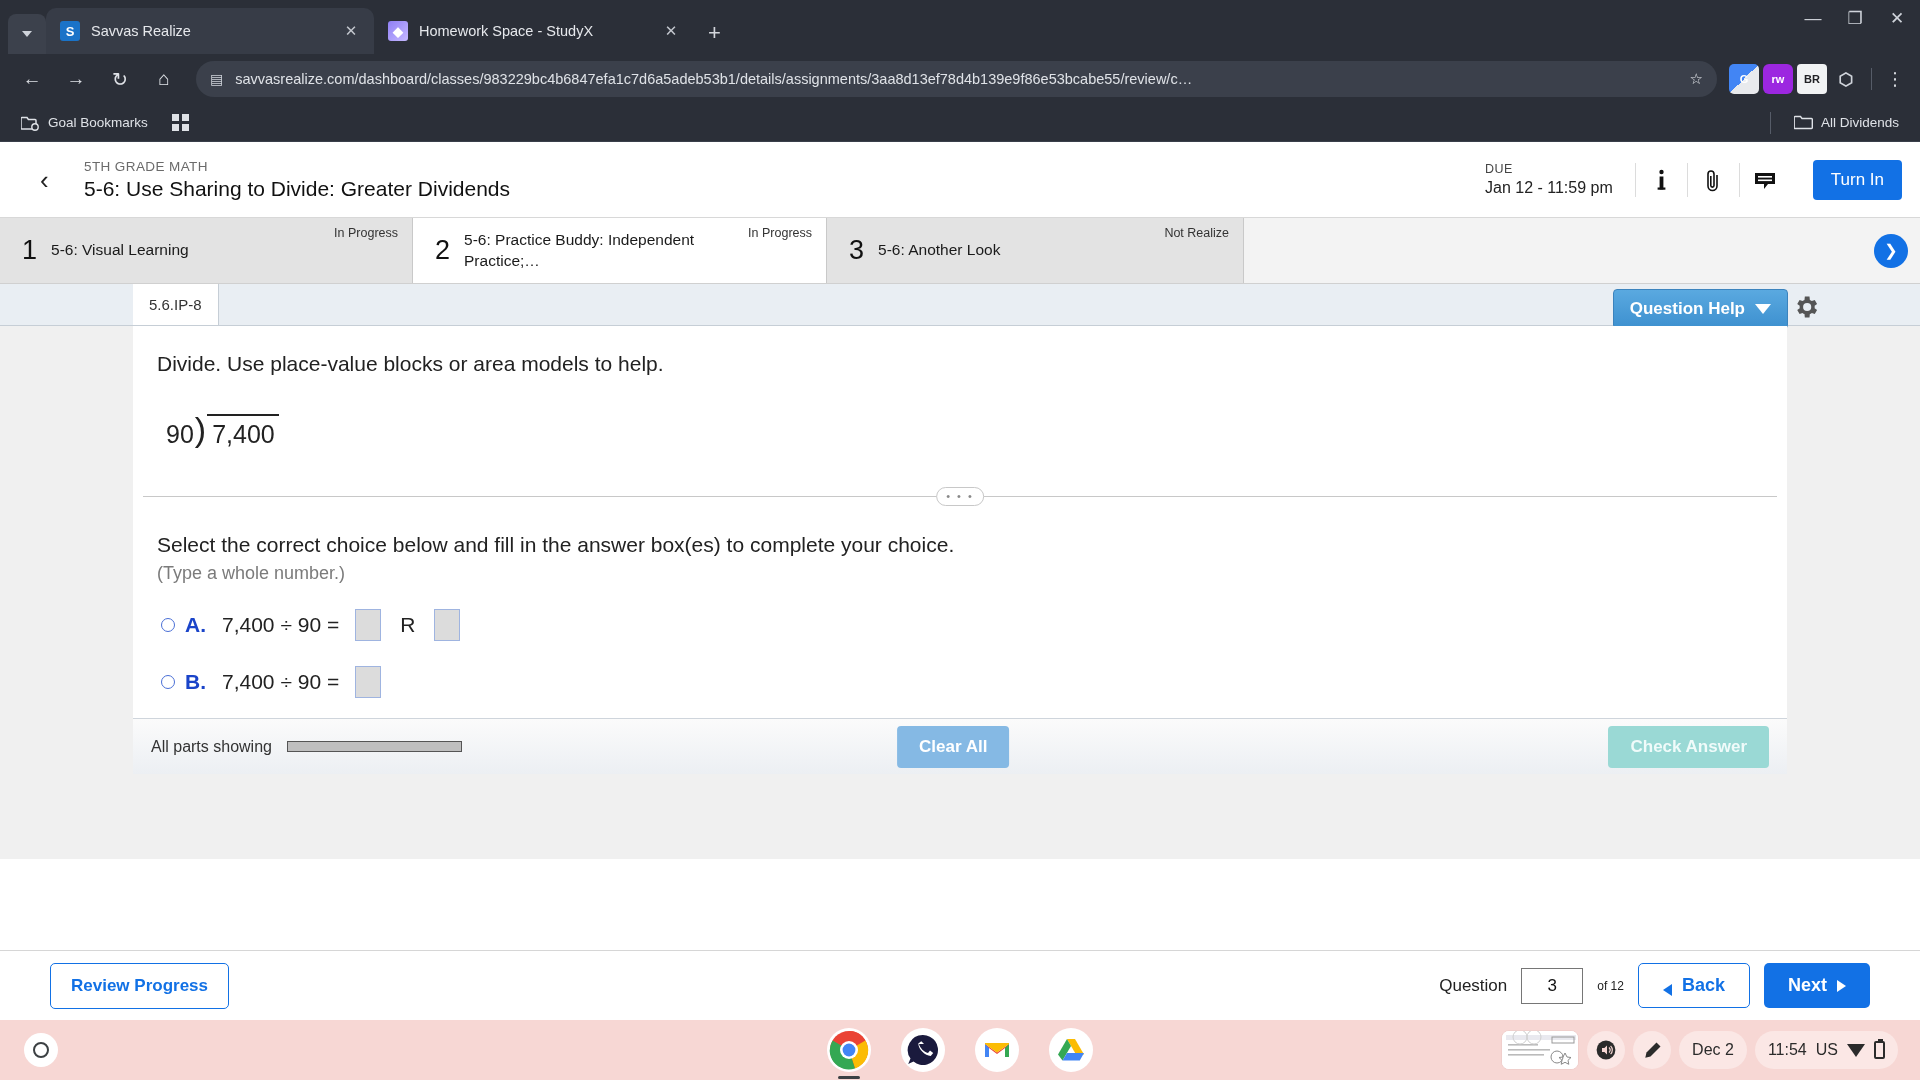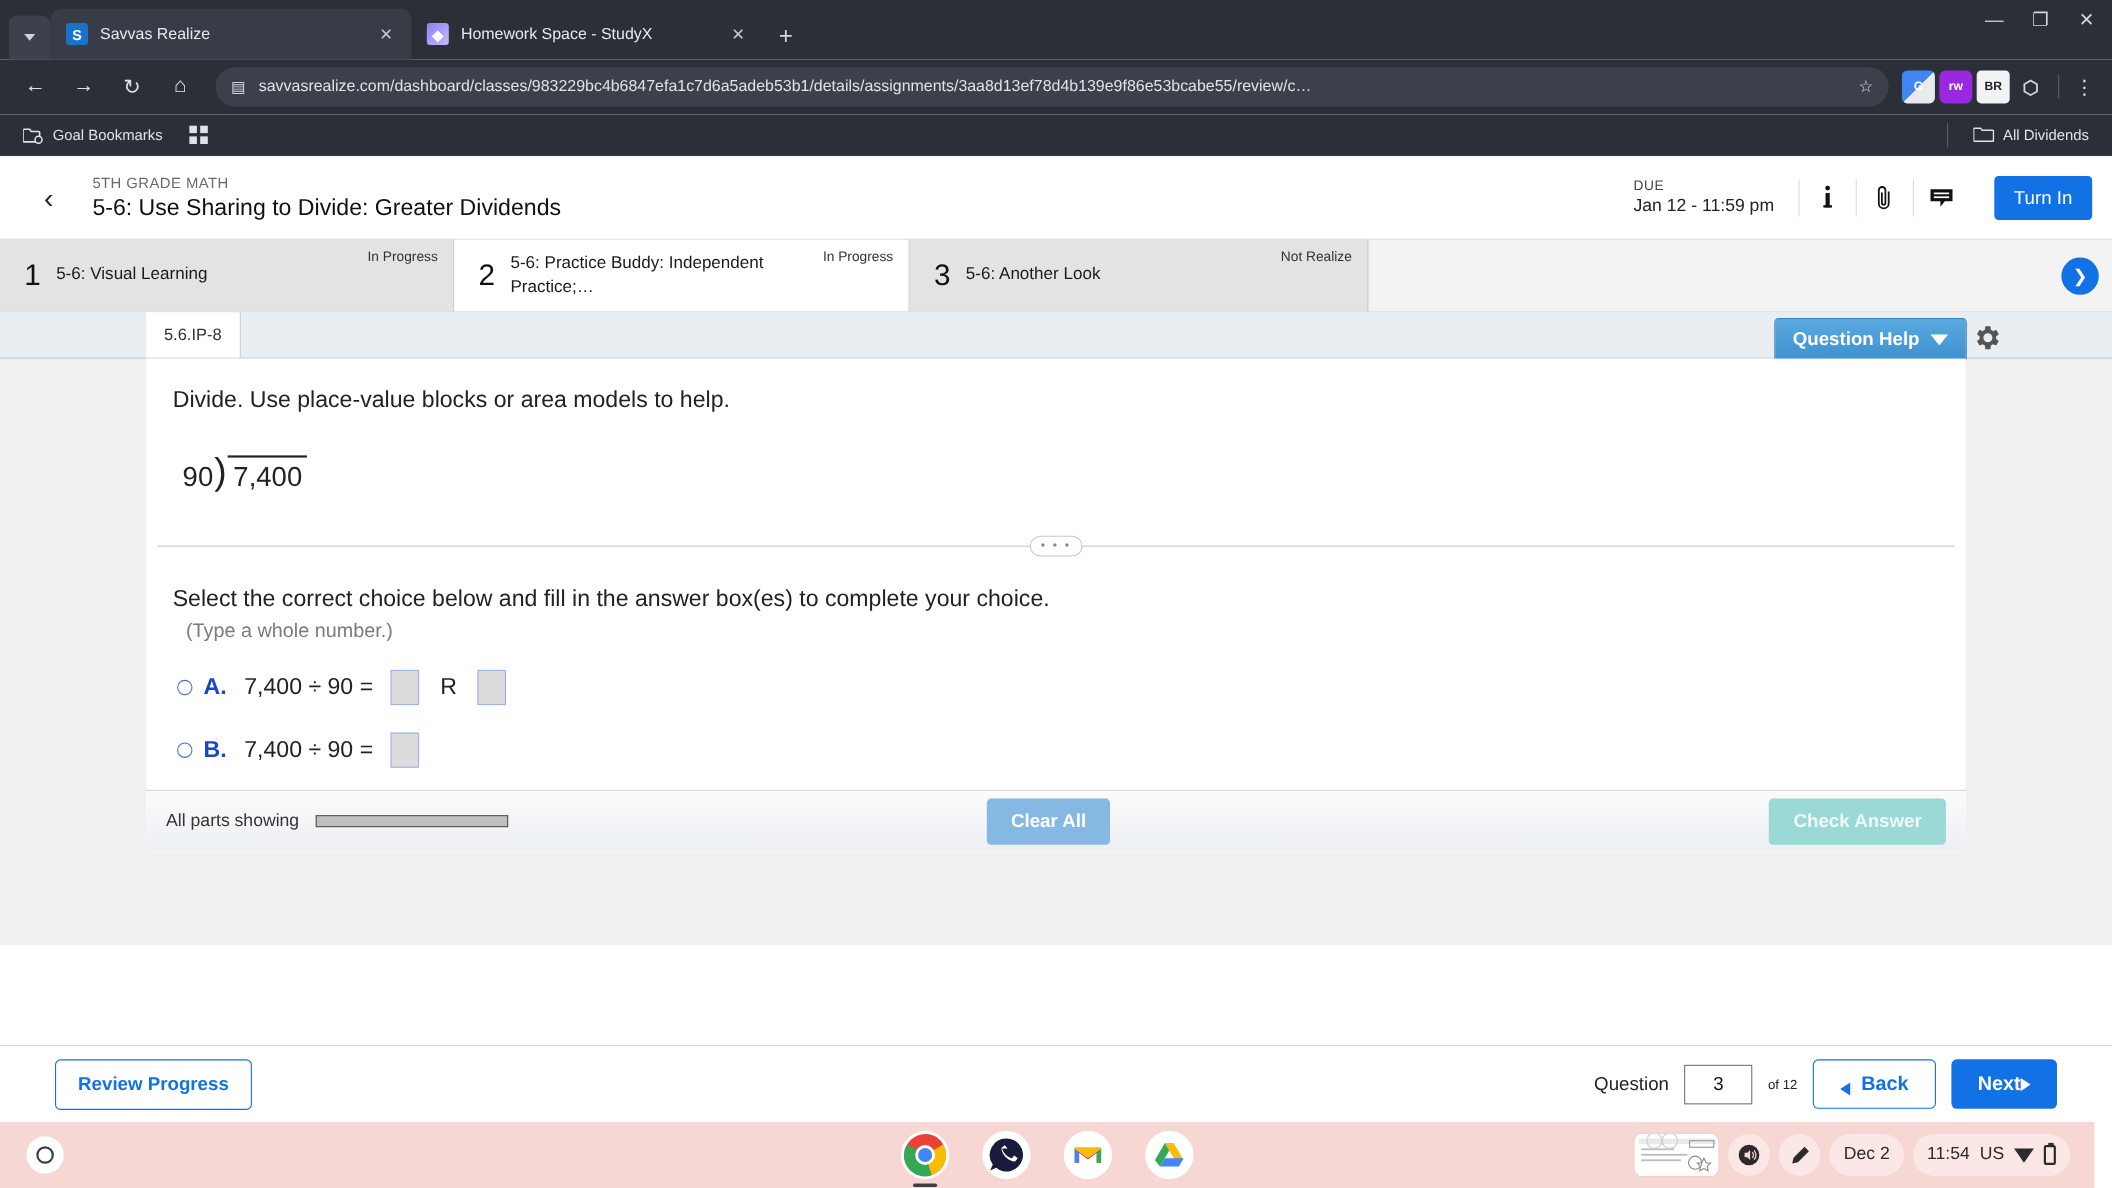--- a/index.html
+++ b/index.html
@@ -159,21 +159,21 @@
 
   .divider-row { margin: 38px 10px 0 10px; position: relative; height: 18px; }
   .divider-line { position: absolute; top: 9px; left: 0; right: 0; height: 1px; background: #c8c8c8; }
   .divider-dots {
     position: absolute; left: 50%; top: 0; transform: translateX(-50%);
     background: #fff; border: 1px solid #c8c8c8; border-radius: 10px;
     padding: 1px 9px; font-size: 11px; color: #888; letter-spacing: 2px; line-height: 15px;
   }
 
   .select-text { font-size: 21px; color: #222; padding-left: 24px; margin-top: 28px; }
-  .type-note { font-size: 18px; color: #7b7b7b; padding-left: 24px; margin-top: 6px; margin-left: 12px; }
+  .type-note { font-size: 18px; color: #7b7b7b; padding-left: 24px; margin-top: 6px; }
 
   .choice { display: flex; align-items: center; padding-left: 28px; margin-top: 25px; gap: 10px; }
   .radio { width: 14px; height: 14px; border: 1.6px solid #4a6fd6; border-radius: 50%; flex:0 0 auto; }
   .choice-letter { font-size: 21px; color: #1a44c9; font-weight: bold; margin-right: 6px; }
   .choice-expr { font-size: 21px; color: #222; }
   .ansbox { width: 26px; height: 32px; background: #dcdcdc; border: 1px solid #9fb4e0; display:inline-block; margin: 0 6px; vertical-align: middle; }
   .r-letter { font-size: 21px; color: #222; margin: 0 3px; }
 
   .hint-bar {
     position: absolute; left: 0; right: 0; bottom: 56px; height: 38px;
@@ -212,28 +212,28 @@
     width: 62px; height: 36px; border: 1px solid #767676; background: #fff;
     text-align: center; font-size: 17px; color: #111; font-family: "Liberation Sans", sans-serif;
   }
   .q-of { font-size: 12px; color: #222; }
   .btn-back {
     border: 1.5px solid #1271e5; color: #1271e5; background: #fff; font-weight: bold;
     font-size: 18px; padding: 11px 24px; border-radius: 5px; display:flex;align-items:flex-end;gap:10px;
   }
   .btn-next {
     background: #1271e5; color: #fff; font-weight: bold; border: none;
-    font-size: 18px; padding: 12px 24px; border-radius: 5px; display:flex;align-items:center;
+    font-size: 18px; padding: 12px 24px; border-radius: 5px; display:flex;align-items:center;gap:10px;
   }
   .tri-l { width:0;height:0;border-top:6px solid transparent;border-bottom:6px solid transparent;border-right:9px solid #1271e5; }
   .tri-r { width:0;height:0;border-top:6px solid transparent;border-bottom:6px solid transparent;border-left:9px solid #fff; }
 
   
   .shelf {
-    position: absolute; left: 0; right: 16px; bottom: 0; height: 60px;
+    position: absolute; left: 0; right: 0; bottom: 0; height: 60px;
     background: #f7d7d4; display: flex; align-items: center; padding: 0 12px;
   }
   .shelf-launcher {
     width: 34px; height: 34px; border-radius: 50%; background: #fff;
     display:flex;align-items:center;justify-content:center; margin-left: 12px;
   }
   .launcher-ring { width: 16px; height: 16px; border: 2px solid #3c4043; border-radius: 50%; }
   .shelf-center { position: absolute; left: 50%; transform: translateX(-50%); display: flex; gap: 30px; align-items: center; }
   .app-ico { width: 44px; height: 44px; border-radius: 50%; background:#fff; display:flex;align-items:center;justify-content:center; position:relative; }
   .app-ico svg { display:block; }

